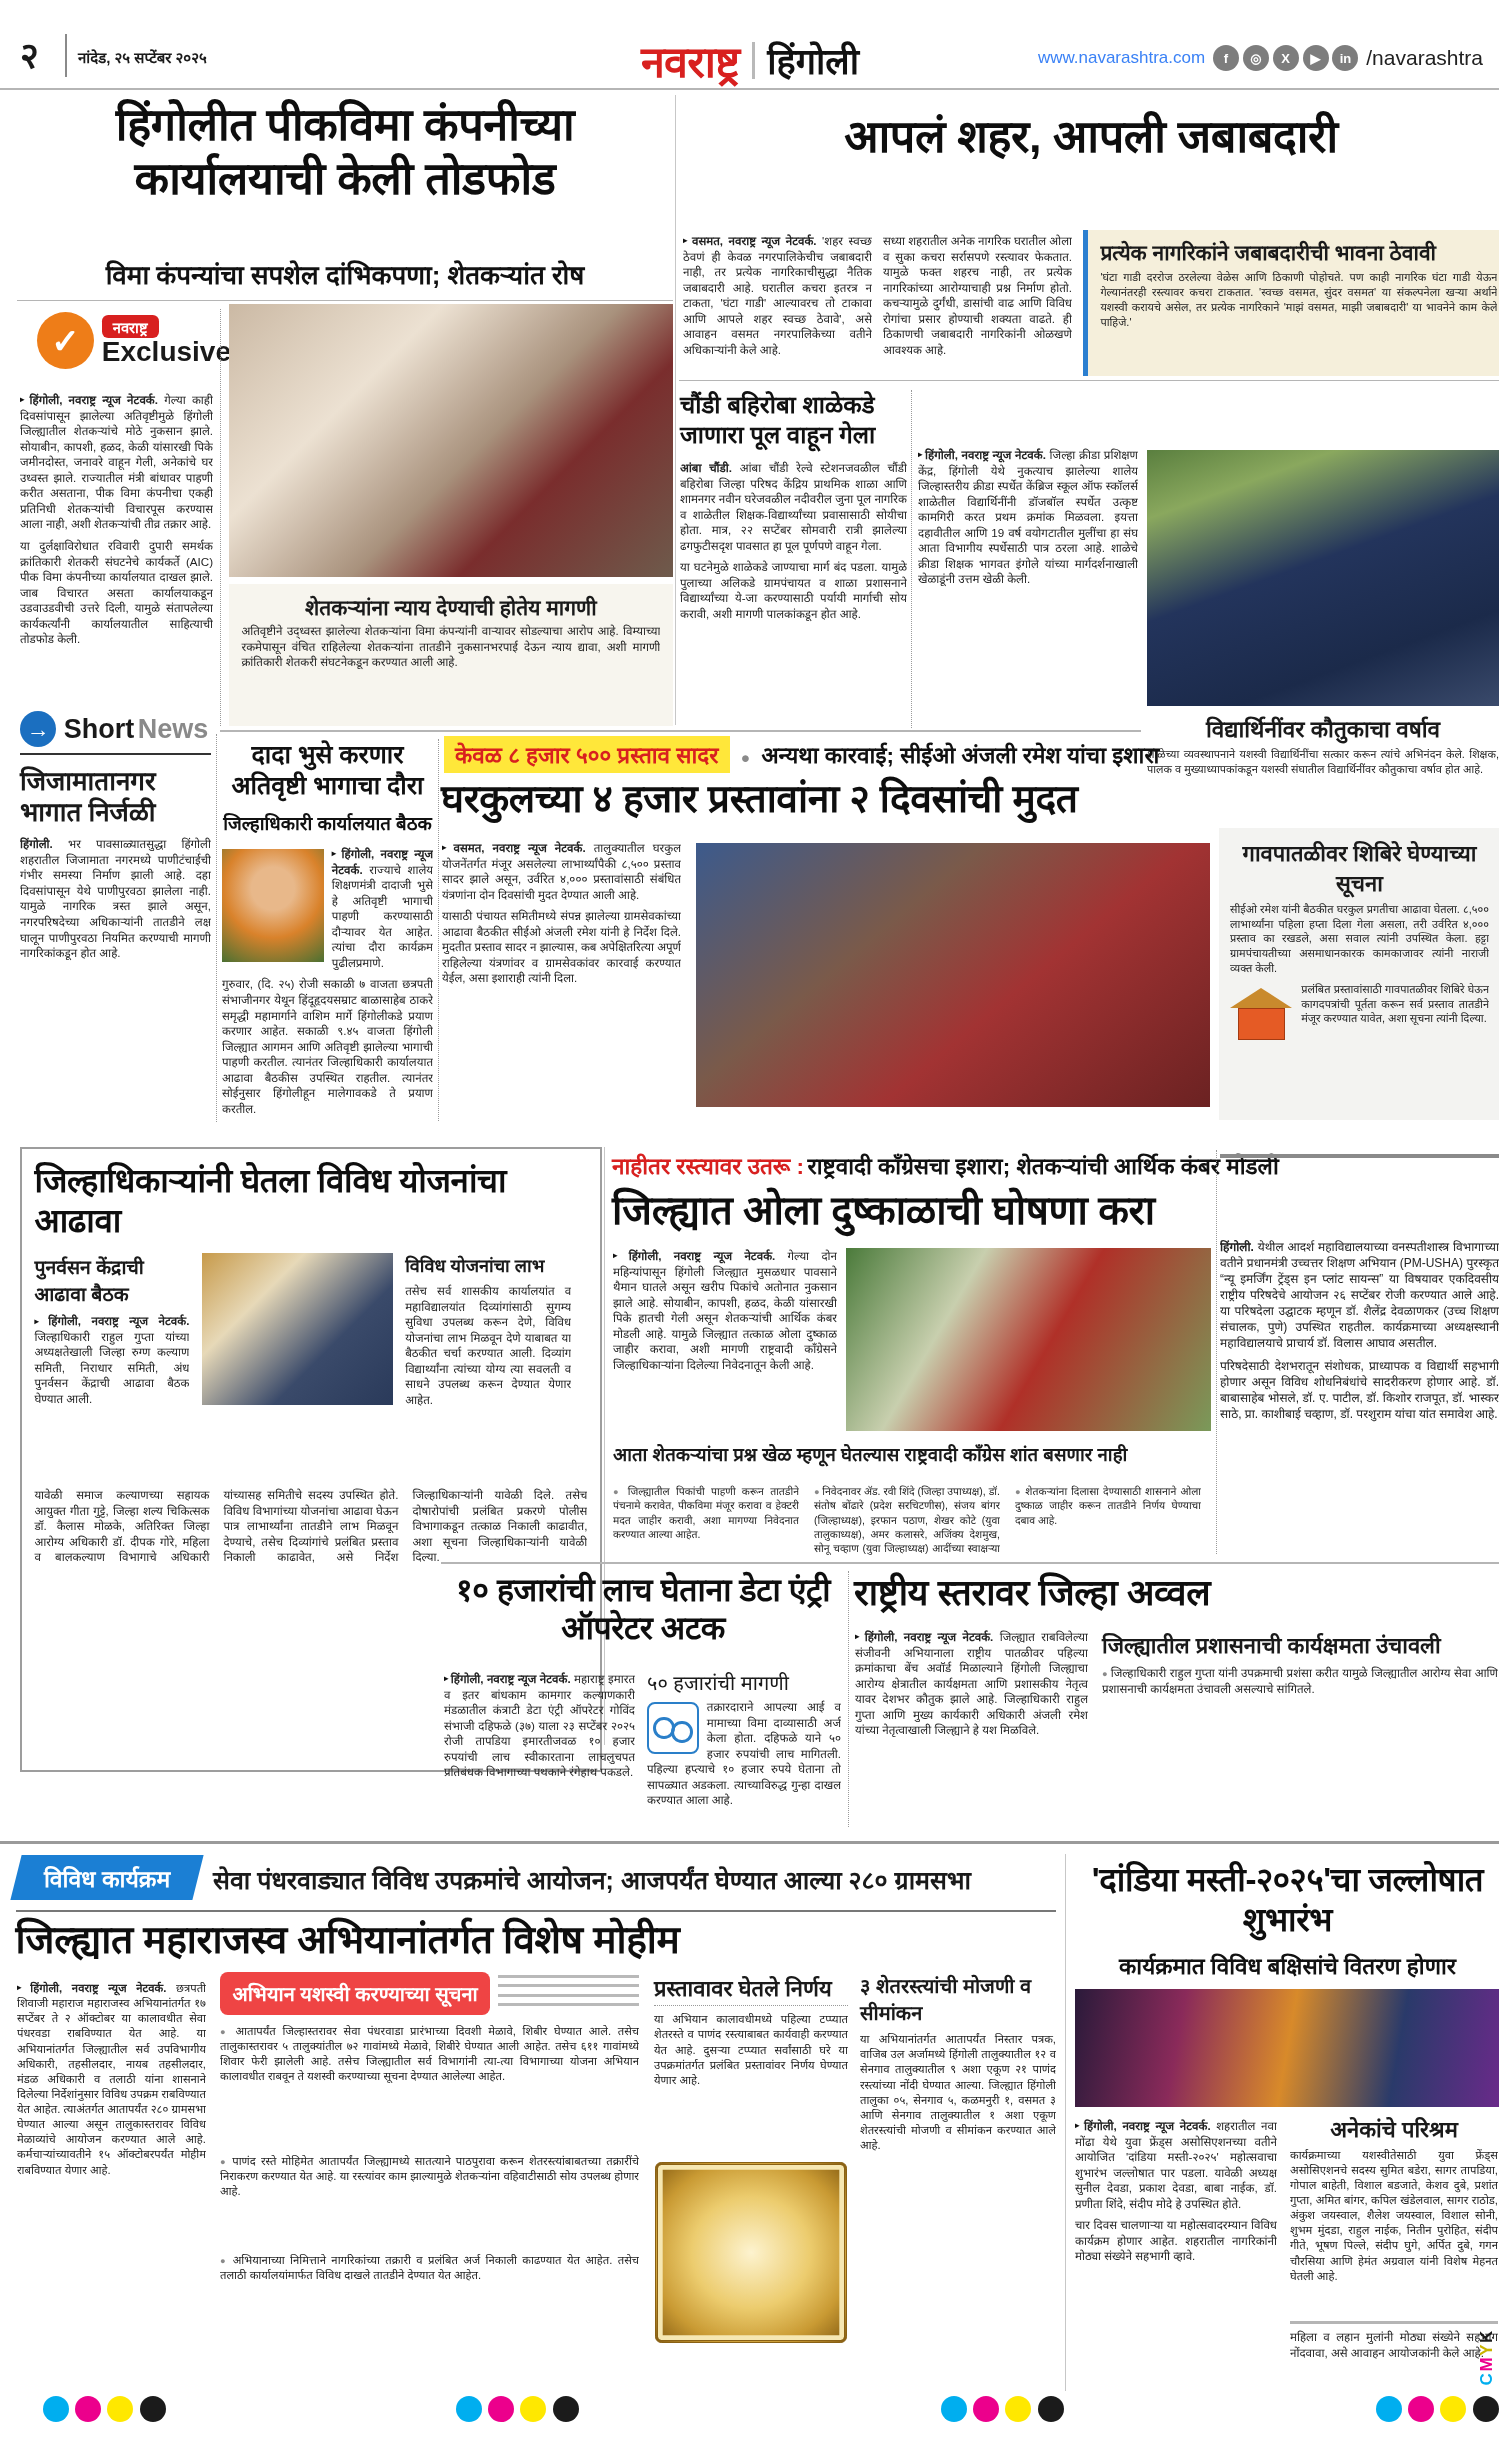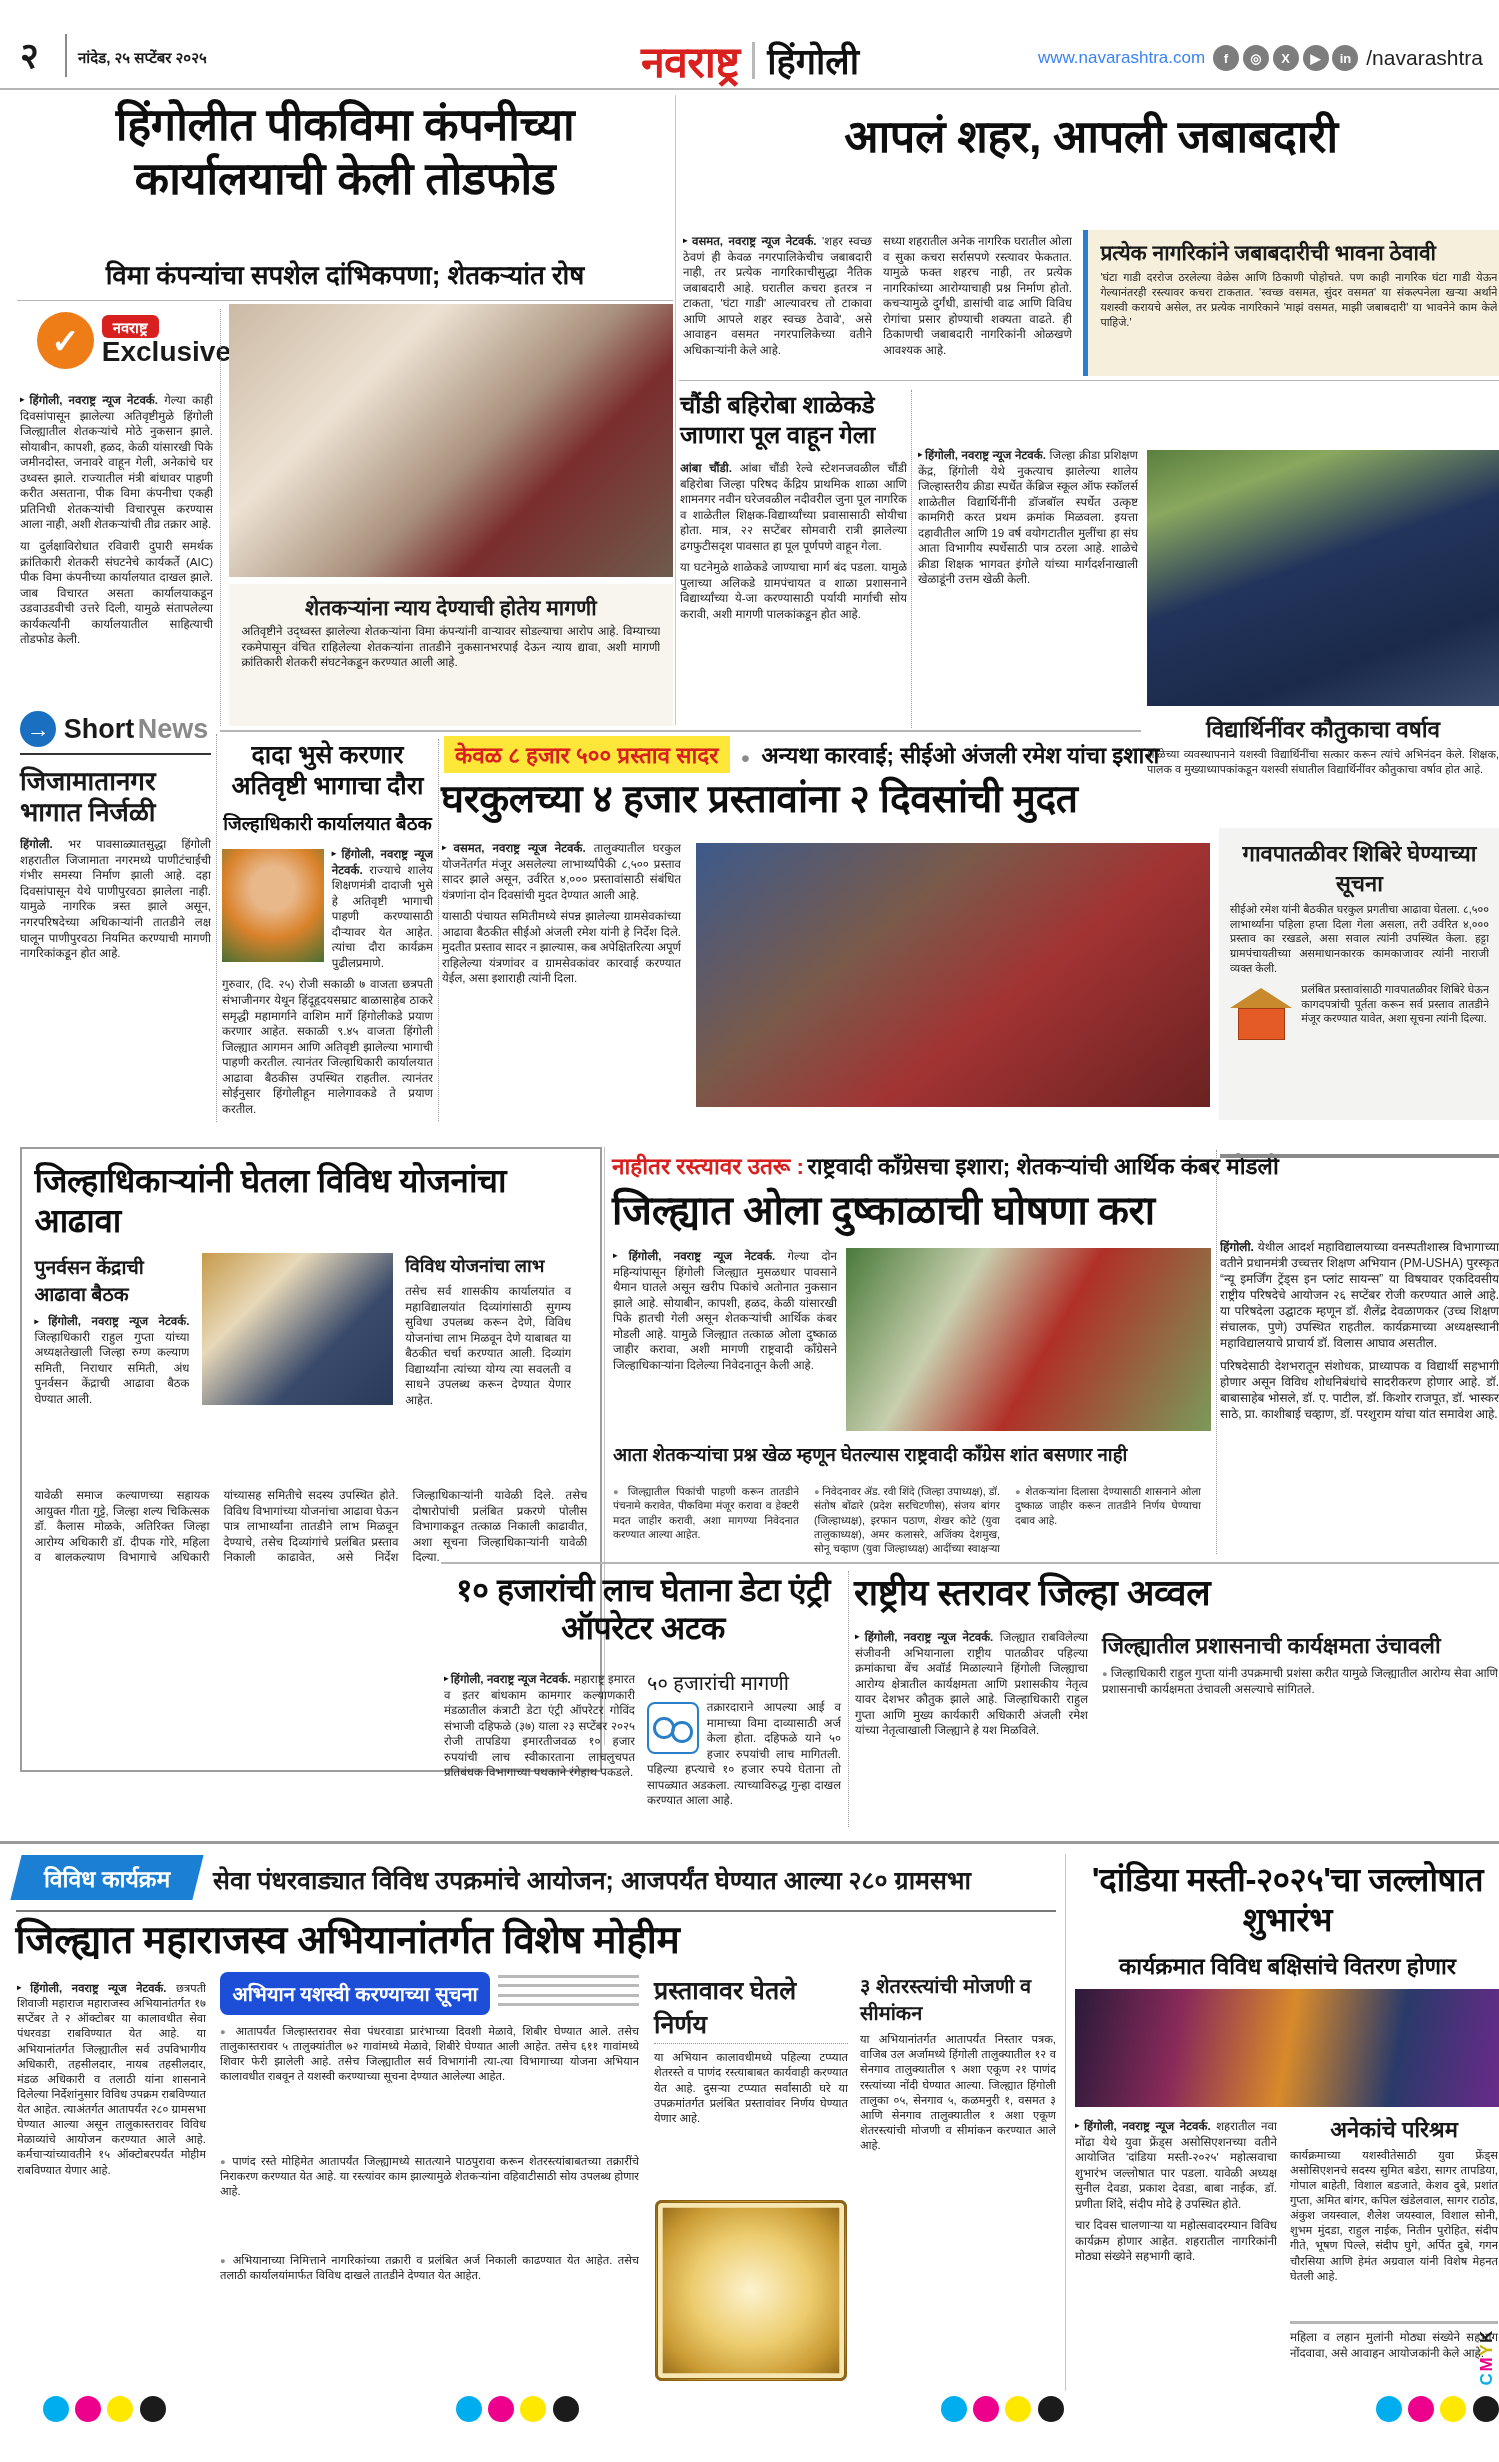--- a/index.html
+++ b/index.html
@@ -50,21 +50,21 @@
   .kick-r{color:#d8201f;font-weight:bold;}
   
   .gpanel{background:#f3f3f1;padding:9.3px 11px;}
   .house{width:62px;height:54px;float:left;margin:6.2px 9.3px 0 0;}
   .house .roof{width:0;height:0;border-left:31px solid transparent;border-right:31px solid transparent;
         border-bottom:20px solid #c98a2d;}
   .house .base{width:45px;height:29.5px;background:#e55b25;border:1.6px solid #a33b12;margin:0 auto;}
   
   .boxart{border:2.3px solid #9d9d9d;background:#fff;}
   
-  .bluebox{background:#1d4ed8;color:#fff;font-weight:bold;border-radius:7.8px;padding:7.8px 12.4px;
+  .bluebox{background:#ef4444;color:#fff;font-weight:bold;border-radius:7.8px;padding:7.8px 12.4px;
         display:inline-block;}
   .stripes{height:36px;background:repeating-linear-gradient(#b9b9b9 0 3.1px,#ffffff 3.1px 9.3px);}
   .pgram{background:#1b7fd4;transform:skewX(-14deg);display:flex;align-items:center;justify-content:center;}
   .pgram span{transform:skewX(14deg);color:#fff;font-weight:bold;font-size:23px;}
   
   .cuffs{width:48px;height:48px;border:2.3px solid #2a7fc9;border-radius:7.8px;float:left;
         margin:3.1px 7.8px 1.6px 0;display:flex;align-items:center;justify-content:center;}
   .cuffs i{width:15.5px;height:15.5px;border:3.9px solid #2a7fc9;border-radius:50%;display:inline-block;}
   .cuffs i+i{margin-left:-3.9px;margin-top:7.8px;}
   
@@ -293,21 +293,21 @@
     <div style="display:flex;align-items:center;gap:7.8px;">
       <span class="bluebox" style="font-size:20px;">अभियान यशस्वी करण्याच्या सूचना</span>
       <span class="stripes" style="flex:1;"></span>
     </div>
     <div class="bd bullet" style="margin-top:9.3px;font-size:11.3px;height:124px;">आतापर्यंत जिल्हास्तरावर सेवा पंधरवाडा प्रारंभाच्या दिवशी मेळावे, शिबीर घेण्यात आले. तसेच तालुकास्तरावर ५ तालुक्यांतील ७२ गावांमध्ये मेळावे, शिबीरे घेण्यात आली आहेत. तसेच ६११ गावांमध्ये शिवार फेरी झालेली आहे. तसेच जिल्ह्यातील सर्व विभागांनी त्या-त्या विभागाच्या योजना अभियान कालावधीत राबवून ते यशस्वी करण्याच्या सूचना देण्यात आलेल्या आहेत.</div>
     <div class="bd bullet" style="margin-top:6.2px;font-size:11.3px;height:93px;">पाणंद रस्ते मोहिमेत आतापर्यंत जिल्ह्यामध्ये सातत्याने पाठपुरावा करून शेतरस्त्यांबाबतच्या तक्रारींचे निराकरण करण्यात येत आहे. या रस्त्यांवर काम झाल्यामुळे शेतकऱ्यांना वहिवाटीसाठी सोय उपलब्ध होणार आहे.</div>
     <div class="bd bullet" style="margin-top:6.2px;font-size:11.3px;height:93px;">अभियानाच्या निमित्ताने नागरिकांच्या तक्रारी व प्रलंबित अर्ज निकाली काढण्यात येत आहेत. तसेच तलाठी कार्यालयांमार्फत विविध दाखले तातडीने देण्यात येत आहेत.</div>
   </div>
 
   <div class="abs" style="left:654px;top:1972px;width:194px;">
-    <div style="font-size:25px;font-weight:bold;border-bottom:0.8px dotted #999;padding-bottom:3.1px;">प्रस्तावावर घेतले निर्णय</div>
+    <div style="font-size:22px;font-weight:bold;border-bottom:0.8px dotted #999;padding-bottom:3.1px;">प्रस्तावावर घेतले निर्णय</div>
     <div class="bd" style="margin-top:6.2px;font-size:11.3px;height:140px;">या अभियान कालावधीमध्ये पहिल्या टप्प्यात शेतरस्ते व पाणंद रस्त्याबाबत कार्यवाही करण्यात येत आहे. दुसऱ्या टप्प्यात सर्वांसाठी घरे या उपक्रमांतर्गत प्रलंबित प्रस्तावांवर निर्णय घेण्यात येणार आहे.</div>
     <div class="ornament"></div>
   </div>
 
   <div class="abs" style="left:860px;top:1972px;width:196px;">
     <div style="font-size:20px;font-weight:bold;">३ शेतरस्त्यांची मोजणी व सीमांकन</div>
     <div class="bd" style="margin-top:6.2px;font-size:11.3px;height:342px;">या अभियानांतर्गत आतापर्यंत निस्तार पत्रक, वाजिब उल अर्जामध्ये हिंगोली तालुक्यातील १२ व सेनगाव तालुक्यातील ९ अशा एकूण २१ पाणंद रस्त्यांच्या नोंदी घेण्यात आल्या. जिल्ह्यात हिंगोली तालुका ०५, सेनगाव ५, कळमनुरी १, वसमत ३ आणि सेनगाव तालुक्यातील १ अशा एकूण शेतरस्त्यांची मोजणी व सीमांकन करण्यात आले आहे.</div>
   </div>
 
   <div class="abs vrs" style="left:1065px;top:1854px;height:537px;"></div>

